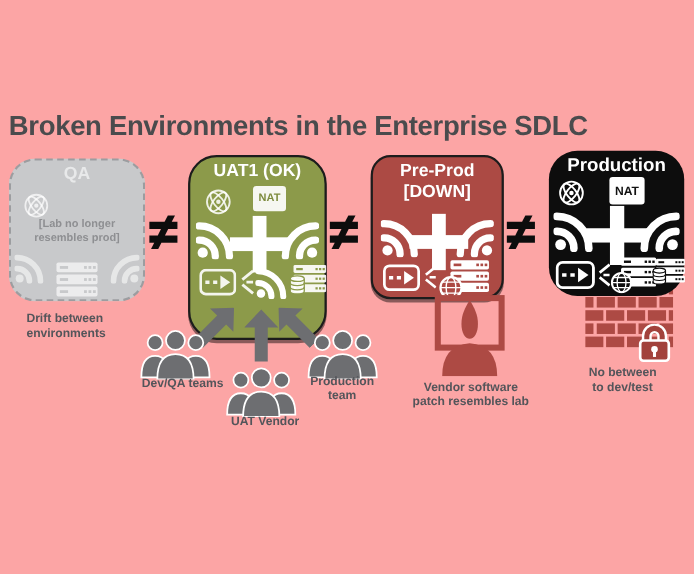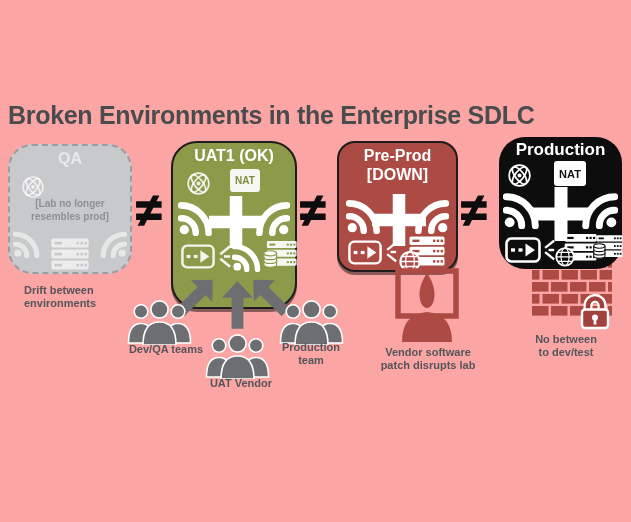--- a/index.html
+++ b/index.html
@@ -320,21 +320,21 @@
   <div class="cap cap-perf">
     <span>Production</span><br>
     <span>team</span>
   </div>
 
   <svg class="abs red-ic monitor">
       <use href="#i-monitorperson"></use>
     </svg>
   <div class="cap cap-vendor">
     <span>Vendor software</span><br>
-    <span>patch disrupts lab</span>
+    <span>patch resembles lab</span>
   </div>
 
   <svg class="abs red-ic wall">
       <use href="#i-wall"></use>
     </svg>
   <svg class="abs lock">
       <use href="#i-lock"></use>
     </svg>
   <div class="cap cap-noaccess">
     <span>No between</span><br>

